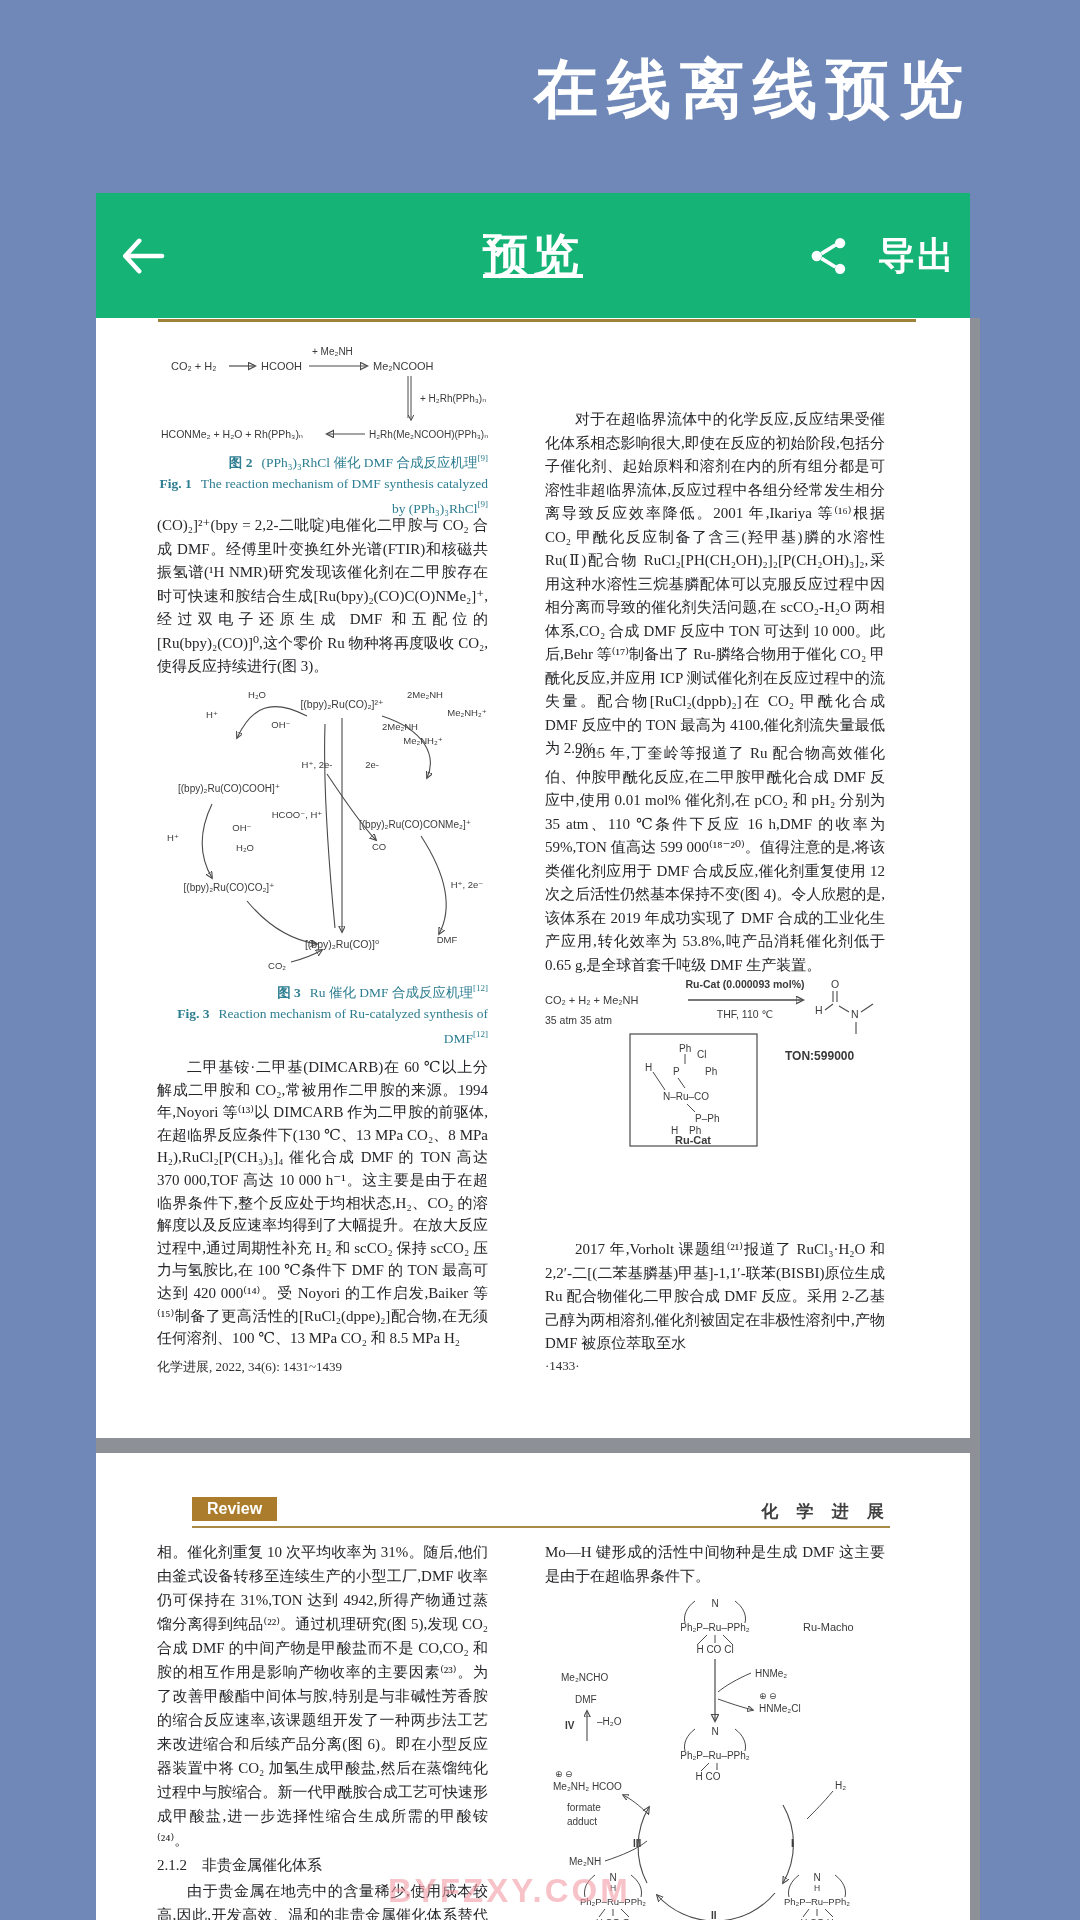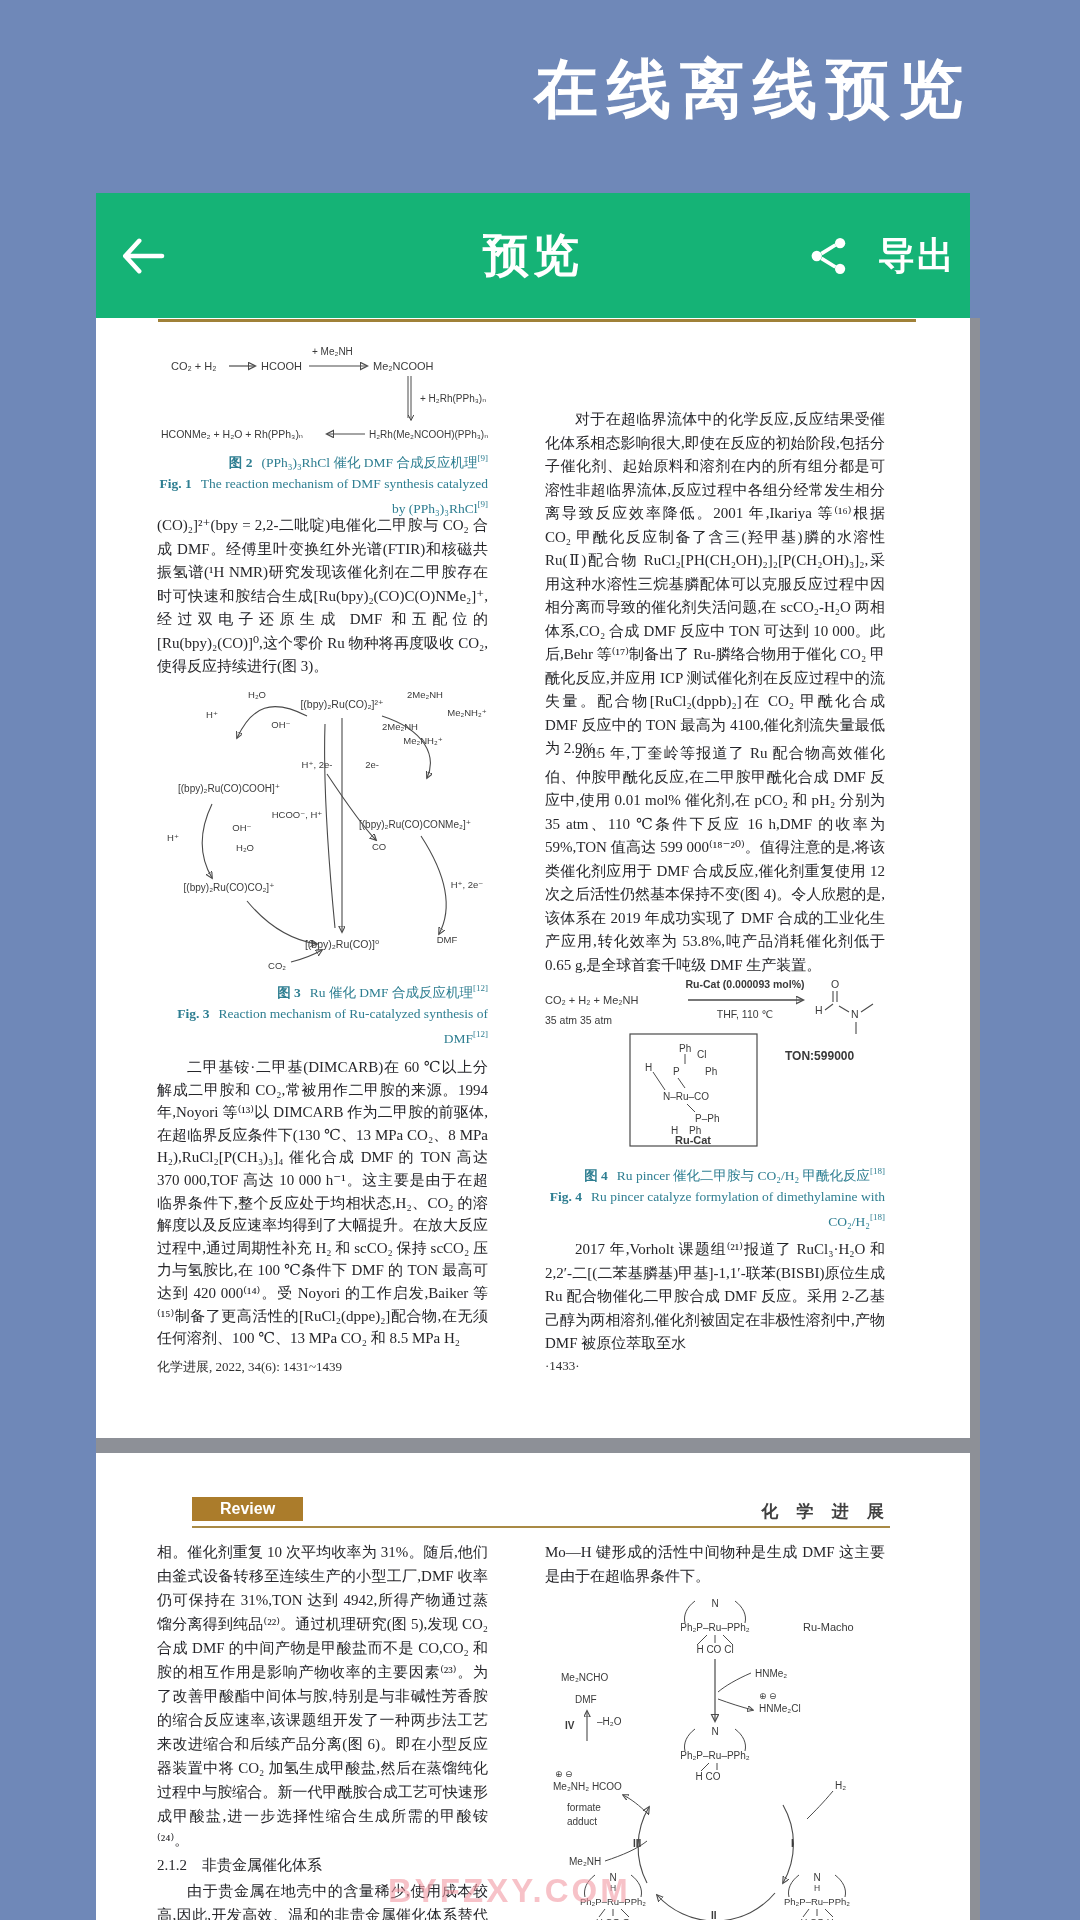--- a/index.html
+++ b/index.html
@@ -17,21 +17,21 @@
   .doc-column{position:absolute;left:96px;top:193px;width:874px}
   .appbar{
     height:125px;background:#15b376;position:relative;
   }
   .back-btn{
     position:absolute;left:24px;top:50%;transform:translateY(-50%);
     background:none;border:none;padding:0;cursor:pointer;line-height:0;
   }
   .appbar-title{
     position:absolute;left:50%;top:50%;transform:translate(-50%,-50%);
-    color:#fff;font-size:46px;font-weight:700;letter-spacing:4px;
+    color:#fff;font-size:46px;font-weight:700;letter-spacing:4px;text-decoration:underline;
   }
   .export-btn{
     position:absolute;right:14px;top:50%;transform:translateY(-50%);
     display:flex;align-items:center;gap:28px;
     background:none;border:none;padding:0;cursor:pointer;
     color:#fff;font-size:37px;font-weight:700;letter-spacing:2px;
   }
   
   .page{
     background:#ffffff;position:relative;overflow:hidden;
@@ -55,21 +55,21 @@
   .footer{font-size:13px;color:#303030}
   .pagenum{font-size:13px;text-align:left;color:#303030}
   .figsvg{position:absolute}
   .figsvg text{fill:#3a3a3a;font-family:"Liberation Sans","DejaVu Sans",sans-serif}
   .figsvg .bold{font-weight:700}
   .figsvg path,.figsvg line,.figsvg rect{stroke:#4a4a4a;fill:none}
   
   .badge{
     position:absolute;left:96px;top:44px;background:#ab7c2b;color:#fff;
     font-family:"Liberation Sans",sans-serif;font-size:16px;font-weight:700;
-    padding:3px 28px;
+    padding:3px 15px;
   }
   .journal{
     position:absolute;right:79px;top:47px;color:#404040;
     font-size:17px;font-weight:700;letter-spacing:7px;font-family:Liberation Serif, serif;
   }
   .p2rule{position:absolute;left:96px;top:73px;width:698px;height:2px;background:#a98a45}
   .sec-heading{font-size:15px;line-height:24px}
   
   .watermark{
     position:absolute;left:388px;top:1872px;
@@ -215,24 +215,20 @@
         <text x="160" y="99" font-size="10">Ph</text>
         <path d="M140,78 L140,88 M108,96 C112,102 116,108 120,114 M133,102 L140,112" stroke-width="1"></path>
         <text x="141" y="124" font-size="10" text-anchor="middle">N–Ru–CO</text>
         <path d="M142,128 L150,136" stroke-width="1"></path>
         <text x="150" y="146" font-size="10">P–Ph</text>
         <text x="126" y="158" font-size="10">H</text>
         <text x="144" y="158" font-size="10">Ph</text>
         <text x="148" y="168" font-size="11" text-anchor="middle" class="bold">Ru-Cat</text>
       </svg>
 
-      <div class="blk rcol cap" style="top:843px">
-        <div><b>图 4</b><span>Ru pincer 催化二甲胺与 CO₂/H₂ 甲酰化反应</span><sup>[18]</sup></div>
-        <div><b>Fig. 4</b><span>Ru pincer catalyze formylation of dimethylamine with CO₂/H₂</span><sup>[18]</sup></div>
-      </div>
 
       <div class="blk rcol para ind" style="top:920px">2017 年,Vorholt 课题组⁽²¹⁾报道了 RuCl₃·H₂O 和 2,2′-二[(二苯基膦基)甲基]-1,1′-联苯(BISBI)原位生成 Ru 配合物催化二甲胺合成 DMF 反应。采用 2-乙基己醇为两相溶剂,催化剂被固定在非极性溶剂中,产物 DMF 被原位萃取至水</div>
       <div class="blk rcol pagenum" style="top:1040px">·1433·</div>
     </section>
 
     <div class="page-gap"></div>
 
     <section class="page" id="page2">
       <div class="badge">Review</div>
       <div class="journal">化 学 进 展</div>

